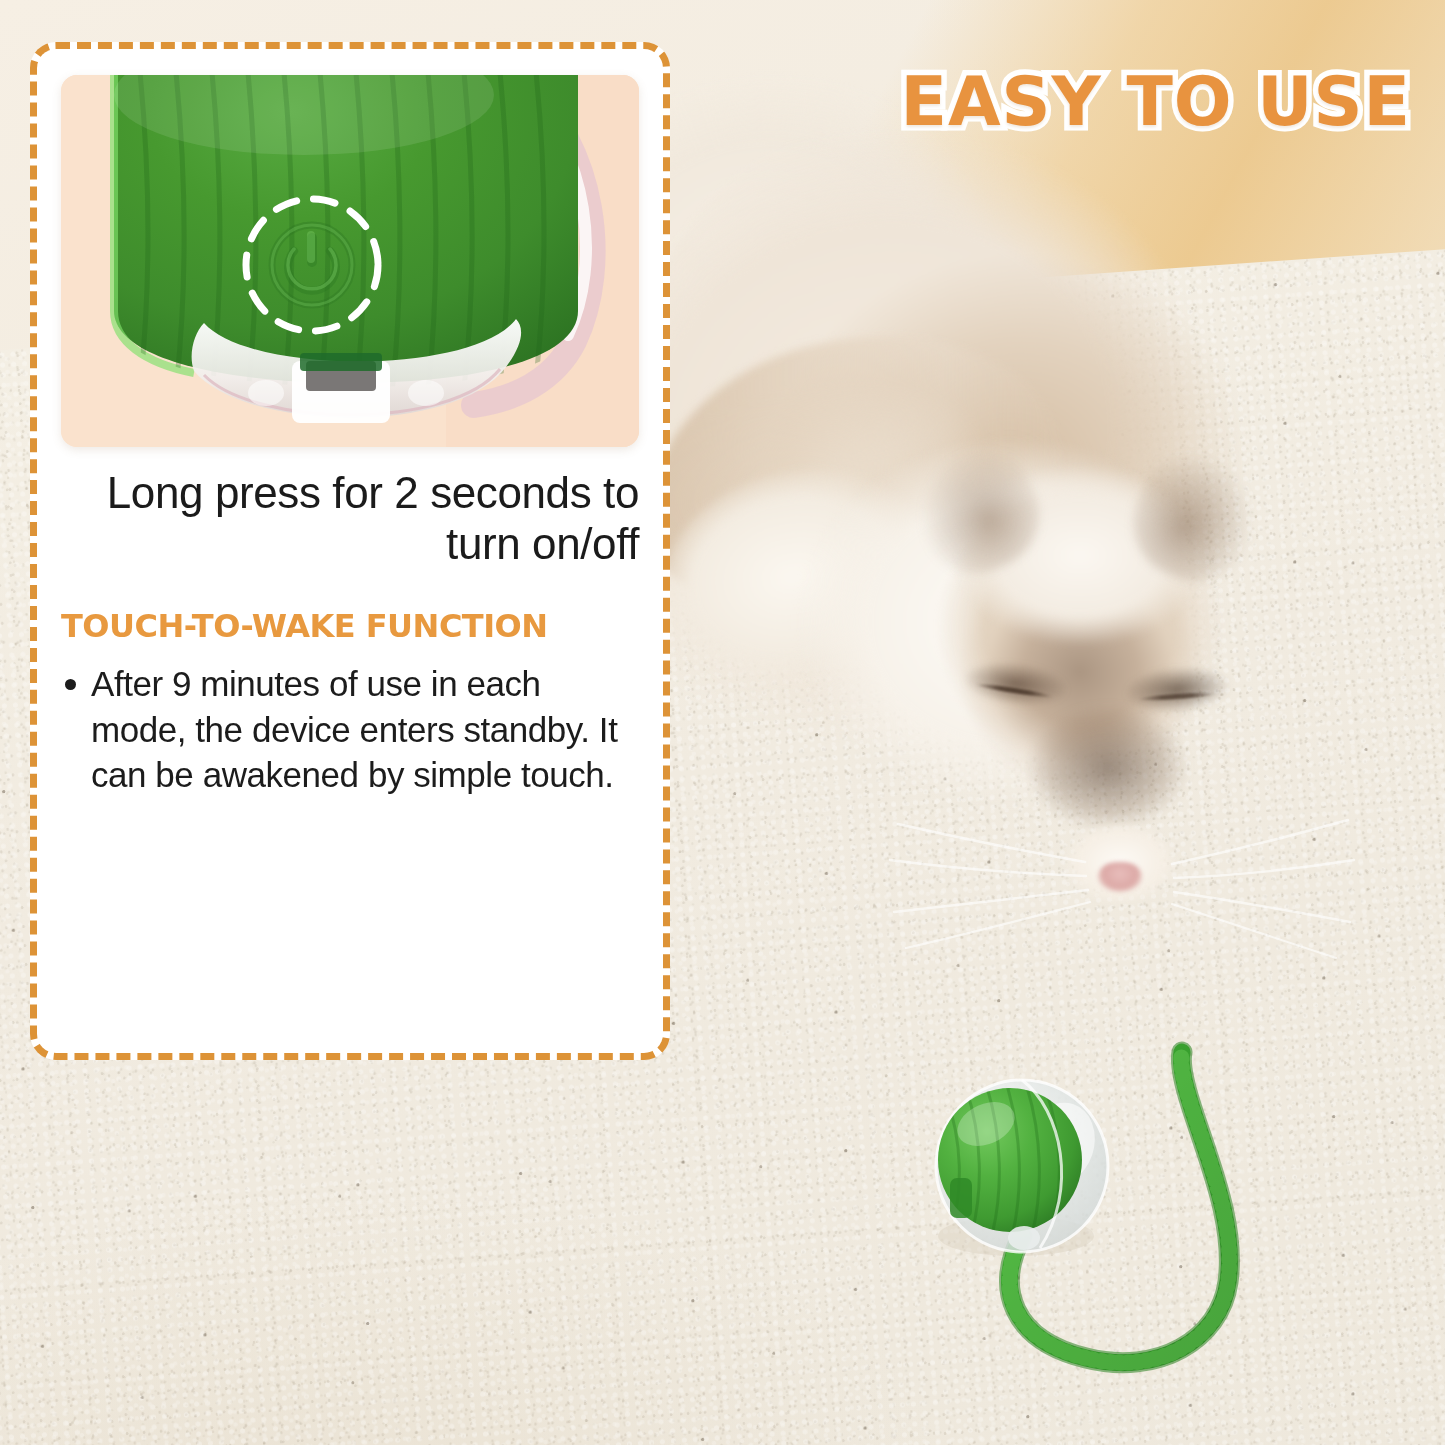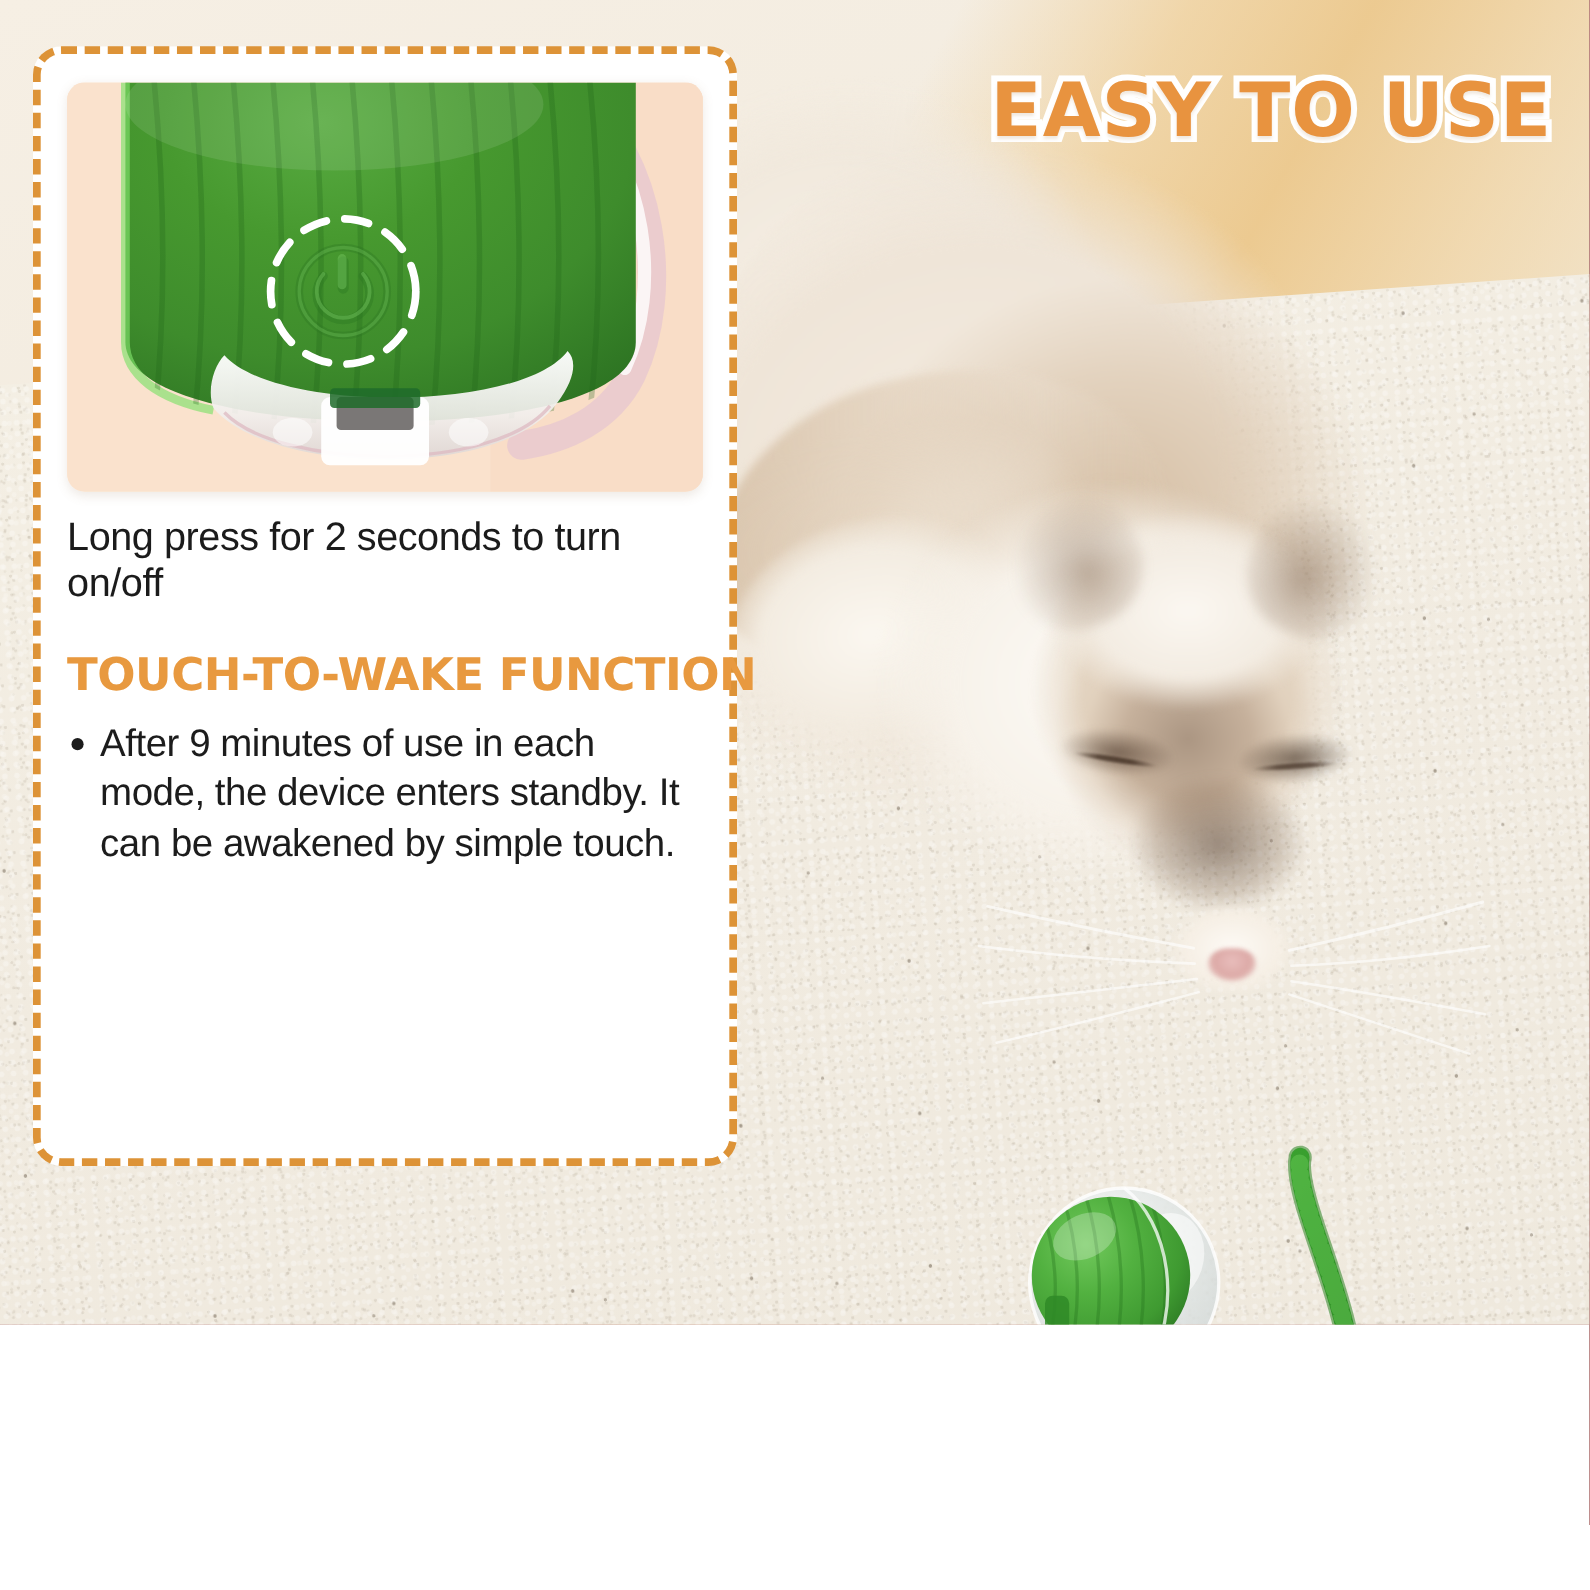--- a/index.html
+++ b/index.html
@@ -7,22 +7,22 @@
 
   html,body{
     width:1445px; height:1445px;
     font-family:"Liberation Sans", sans-serif;
     overflow:hidden;
   }
 
   
   #stage{
     position:relative;
-    width:1445px; height:1204px;
-    background:#7f1d1d;
+    width:1445px; height:1445px;
+    background:#000000;
     overflow:hidden;
   }
 
   
   .photo-bg{
     position:absolute; inset:0;
     background:
       
       linear-gradient(118deg,
         rgba(243,235,224,0) 0%,
@@ -233,30 +233,30 @@
     width:100%; height:372px;
     border-radius:16px;
     background:linear-gradient(150deg,#fae2cd 0%, #fbe5d2 45%, #f9ddc6 100%);
     box-shadow:0 3px 10px rgba(150,120,90,.16);
     overflow:hidden;
   }
   .inset svg{ position:absolute; inset:0; width:100%; height:100%; display:block; }
 
   .caption{
     margin-top:20px;
-    text-align:left;
-    font-size:36px; line-height:1.16;
+    text-align:right;
+    font-size:44px; line-height:1.16;
     color:#1b1b1b;
     font-family:"Liberation Sans", sans-serif;
     letter-spacing:-.4px;
   }
 
   .section-title{
     margin-top:38px;
-    font-size:41px; font-weight:bold;
+    font-size:32px; font-weight:bold;
     color:#e8993f;
     letter-spacing:-.5px;
     font-family:"DejaVu Sans", sans-serif;
     white-space:nowrap;
   }
 
   ul.bullets{ list-style:none; margin-top:16px; }
   ul.bullets li{
     position:relative;
     padding-left:30px;

